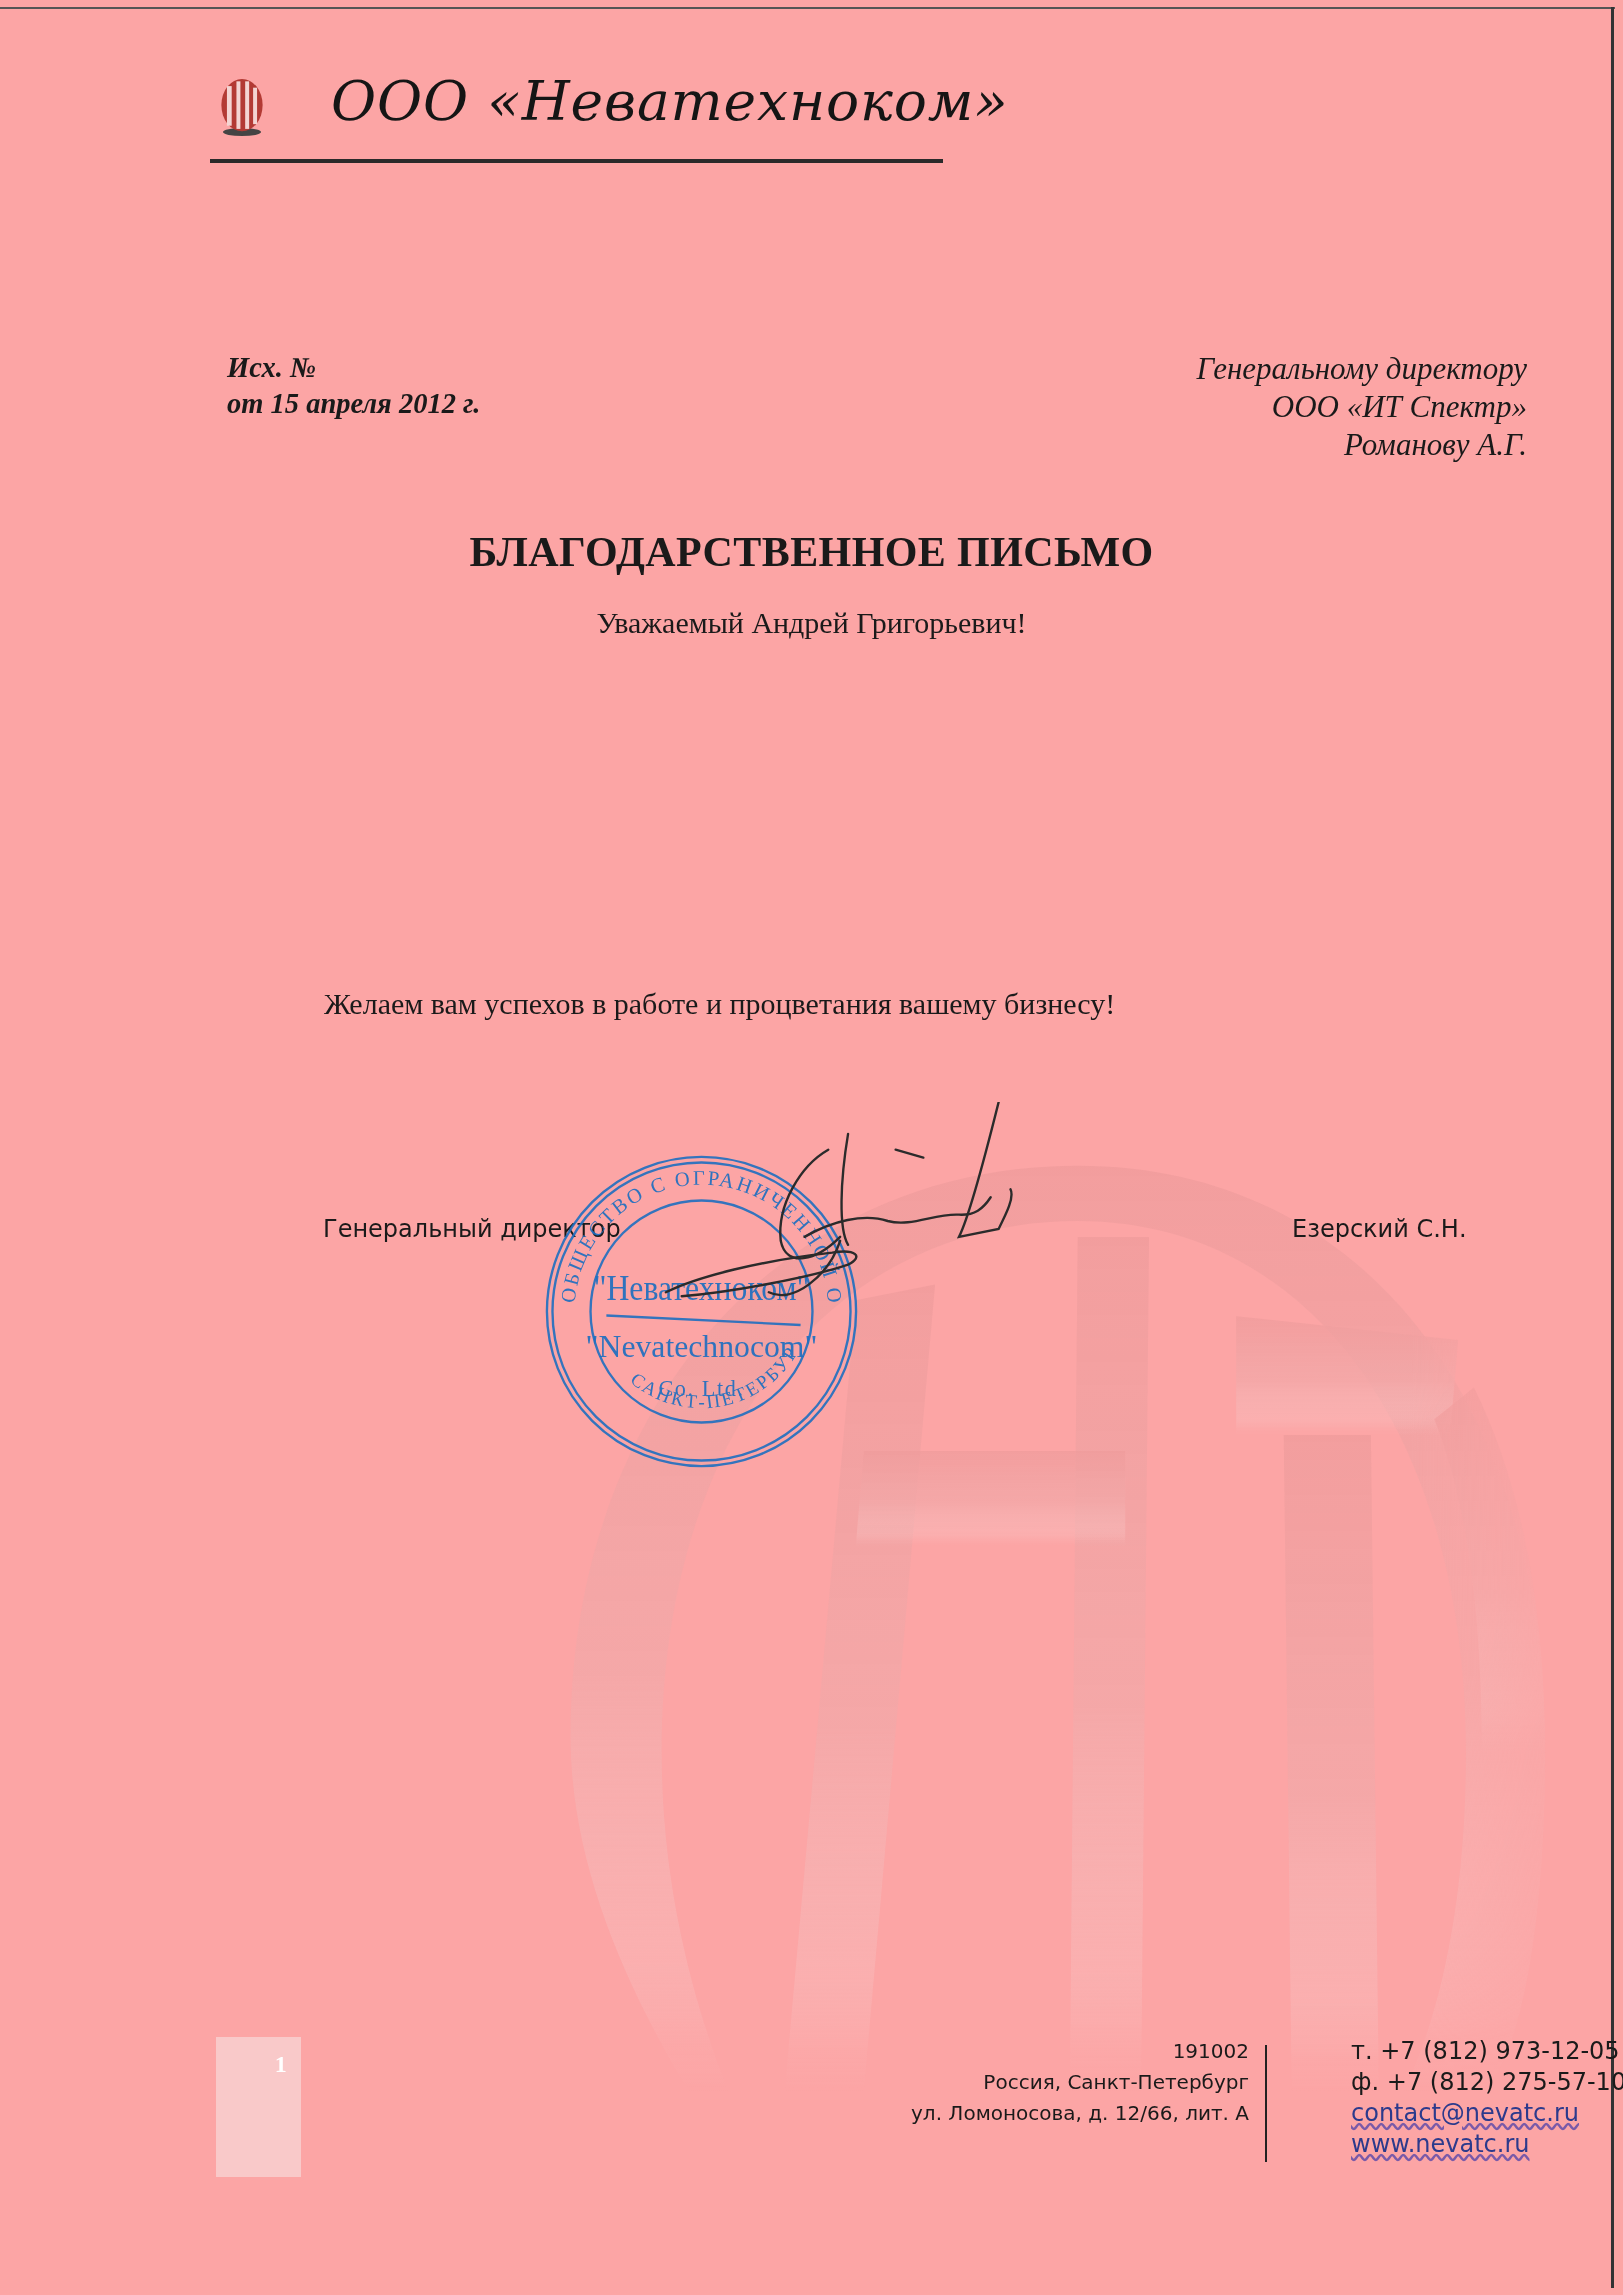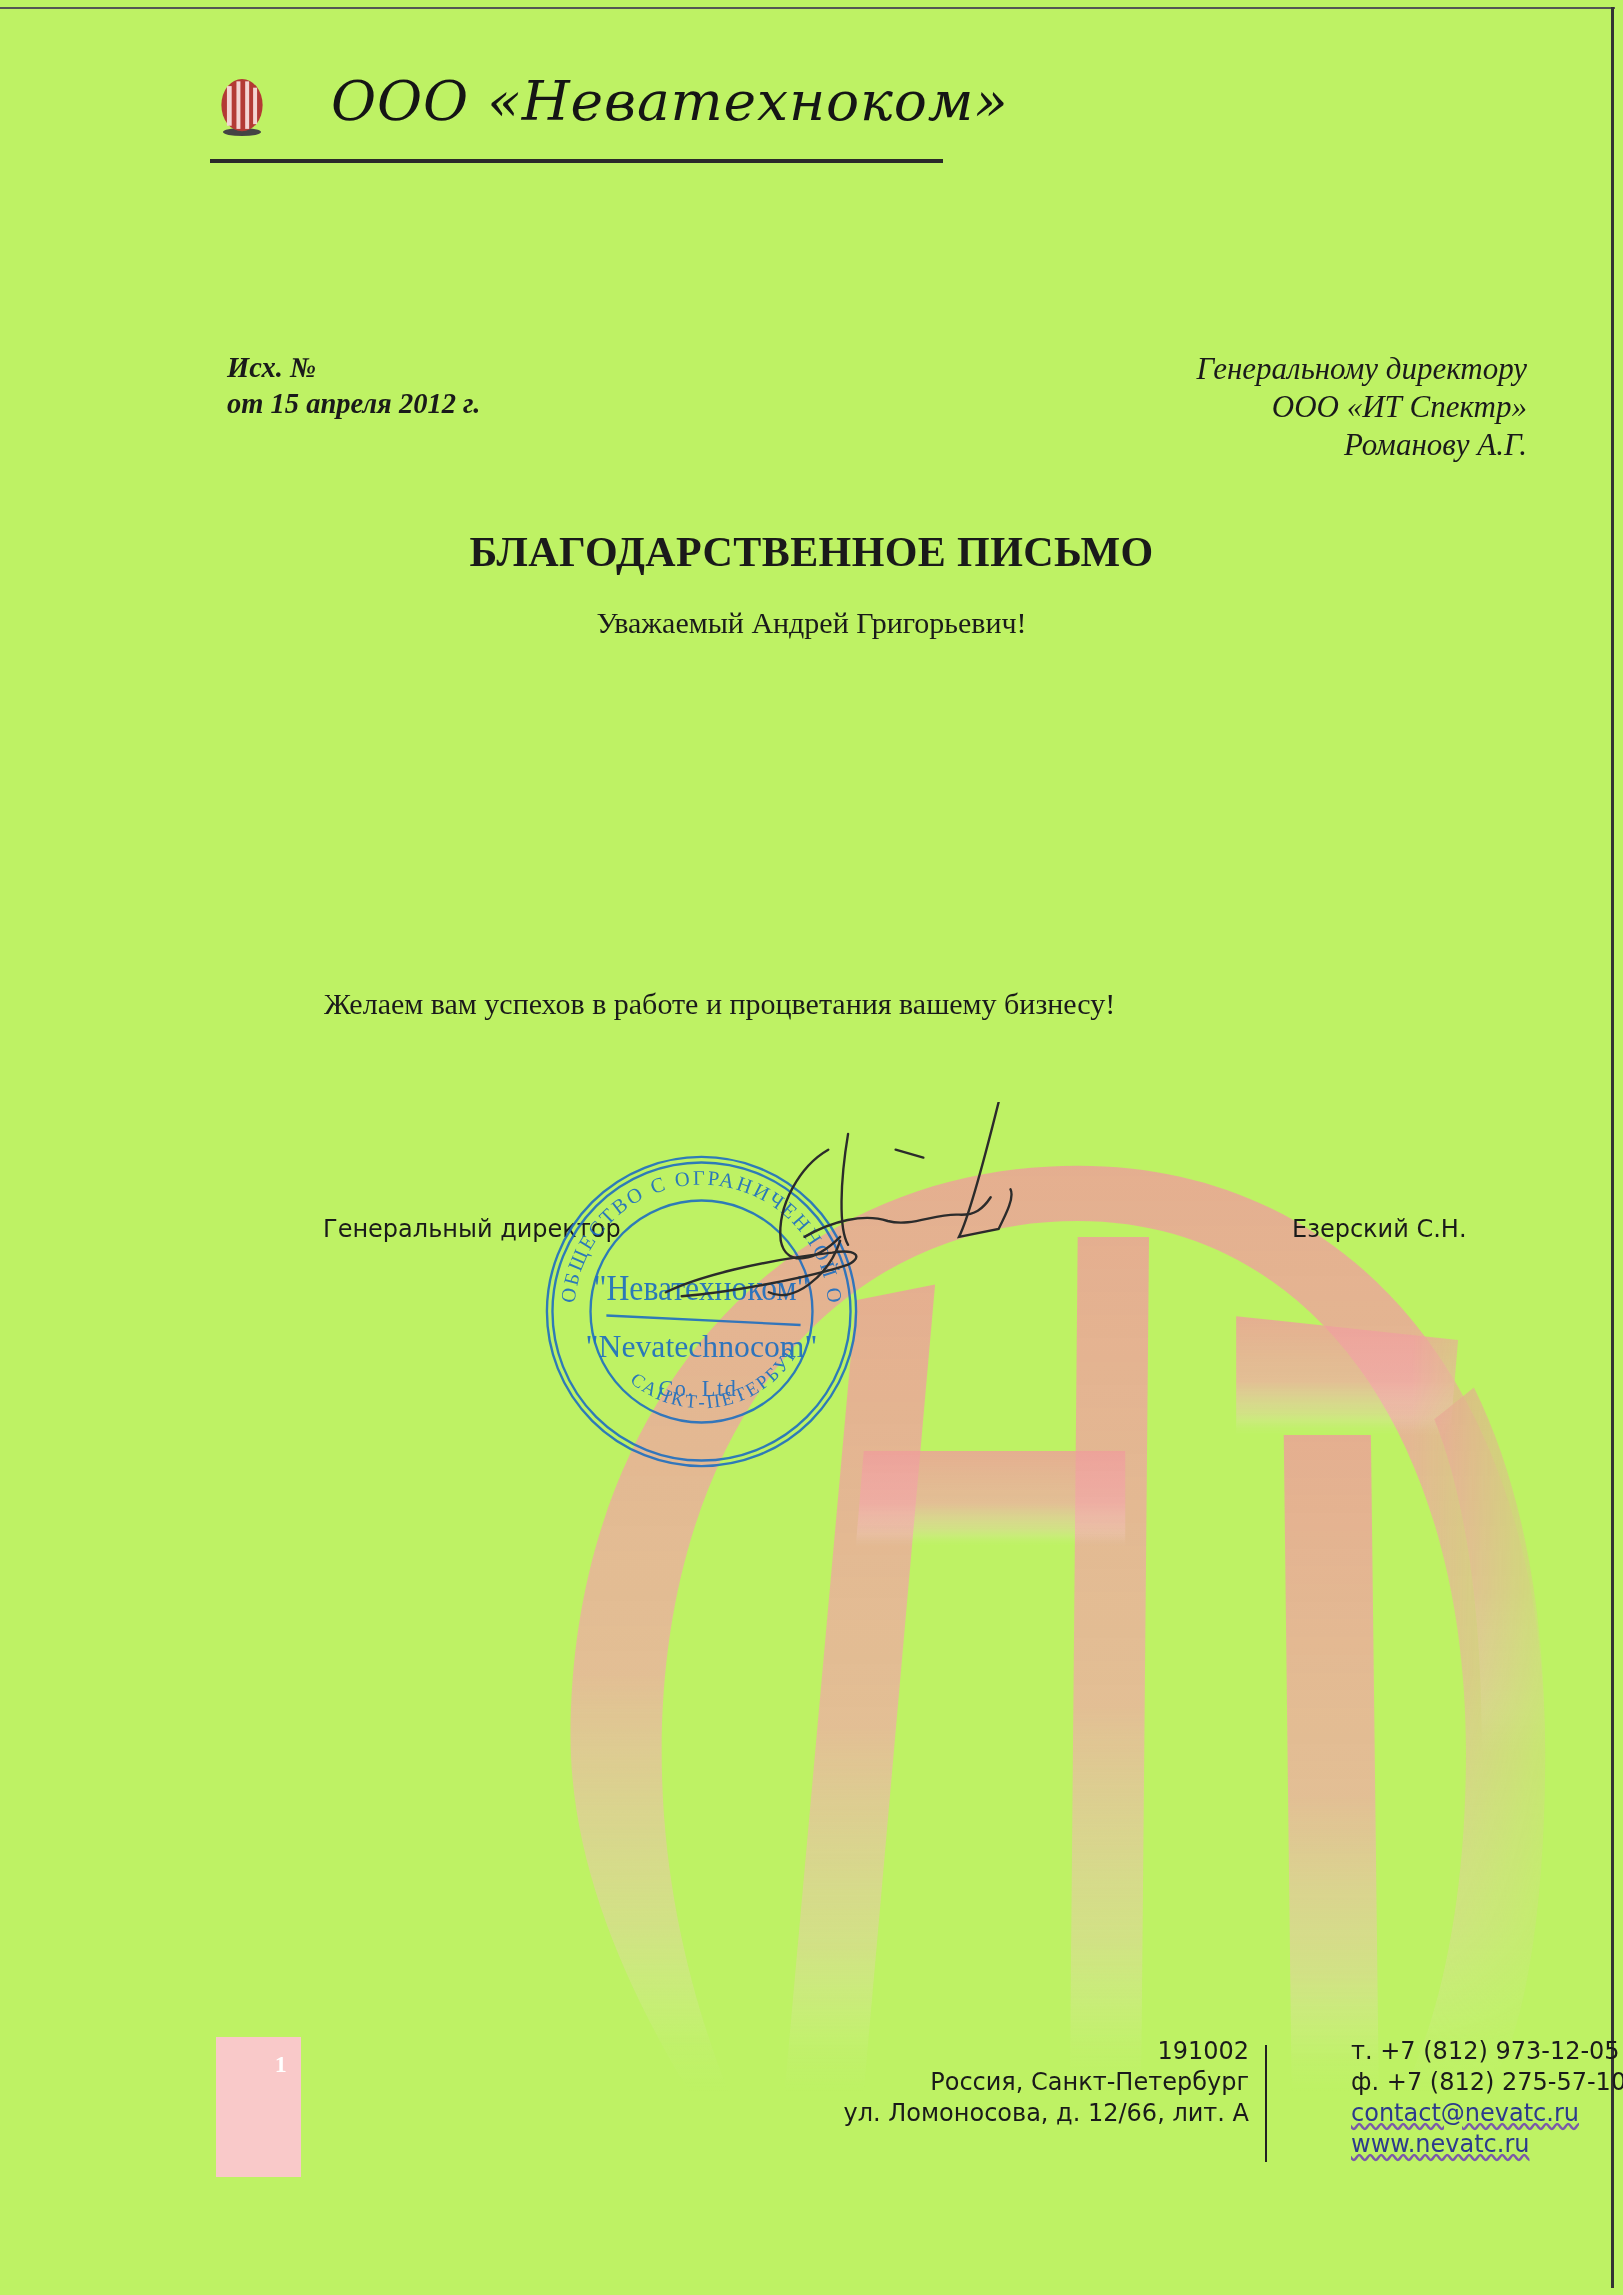--- a/index.html
+++ b/index.html
@@ -1,17 +1,17 @@
 <!DOCTYPE html>
 <html style="font-size:12.7px"><head>
 <meta charset="utf-8">
 <style>
   html, body { margin: 0; padding: 0; background: #ffffff; }
   body { width: 1623px; height: 2295px; position: relative; overflow: hidden; }
-  .page { position: absolute; left: 0; top: 0; width: 1623px; height: 2295px; background: #bef264; }
+  .page { position: absolute; left: 0; top: 0; width: 1623px; height: 2295px; background: #fca5a5; }
 
   
   .edge-top { position: absolute; left: 0; top: 7.1px; width: 1615px; height: 2.4px; background: #555; }
   .edge-right { position: absolute; left: 1611px; top: 7.1px; width: 3.2px; height: 2281px; background: #333; }
 
   
   .watermark { position: absolute; left: 523px; top: 1102px; width: 1046px; height: 991px; }
 
   
   .logo-mark { position: absolute; left: 219px; top: 78px; width: 46px; height: 59px; }
@@ -32,21 +32,21 @@
 
   
   .sig-title { position: absolute; left: 323px; top: 1215px; font-family: "DejaVu Sans", sans-serif; font-size: 24px; color: #1a1a1a; }
   .sig-name { position: absolute; left: 1292px; top: 1215px; font-family: "DejaVu Sans", sans-serif; font-size: 24px; color: #1a1a1a; }
   .stamp { position: absolute; left: 539px; top: 1149px; width: 325px; height: 325px; }
   .signature { position: absolute; left: 650px; top: 1102px; width: 412px; height: 238px; }
 
   
   .page-box { position: absolute; left: 216px; top: 2037px; width: 85px; height: 140px; background: #f9c9c9; }
   .page-num { position: absolute; right: 14.3px; top: 14.3px; font-family: "Liberation Serif", serif; font-weight: bold; font-size: 24px; color: #ffffff; }
-  .footer-address { position: absolute; right: 374px; top: 2036px; text-align: right; font-family: "DejaVu Sans", sans-serif; font-size: 24px; line-height: 31px; color: #1a1a1a; }
+  .footer-address { position: absolute; right: 374px; top: 2036px; text-align: right; font-family: "DejaVu Sans", sans-serif; font-size: 20px; line-height: 31px; color: #1a1a1a; }
   .footer-divider { position: absolute; left: 1265px; top: 2045px; width: 1.6px; height: 117px; background: #222; }
   .footer-contacts { position: absolute; left: 1351px; top: 2036px; font-family: "DejaVu Sans", sans-serif; font-size: 24px; line-height: 31px; color: #1a1a1a; }
   .footer-contacts a { color: #2c3a8c; text-decoration: underline; text-decoration-style: wavy; text-decoration-color: #7a5aa8; }
   .footer-contacts div { white-space: nowrap; }
 </style>
 </head>
 <body>
 
 <div class="page">
 

